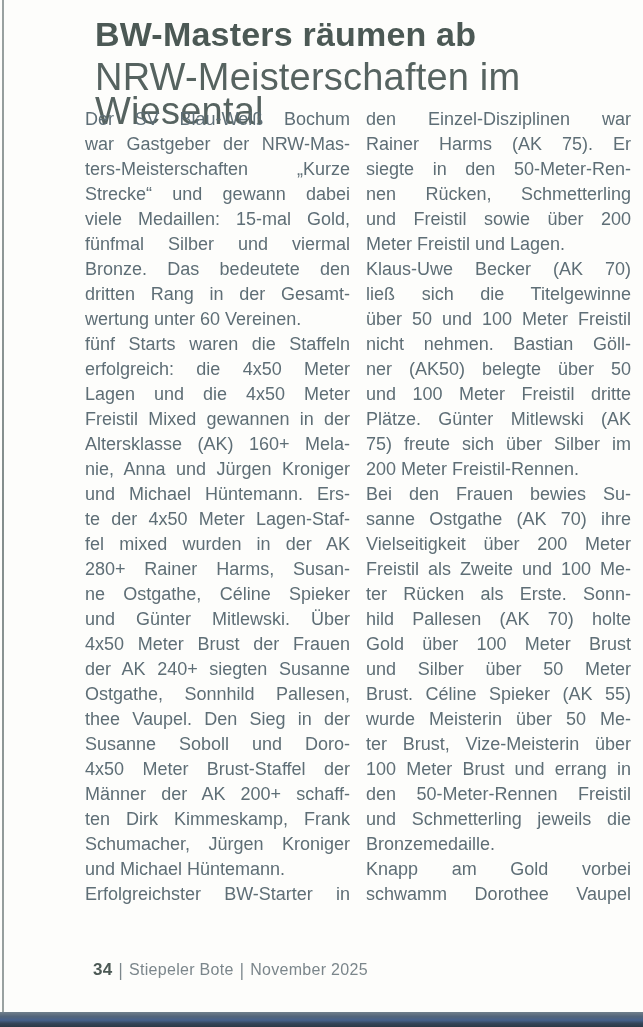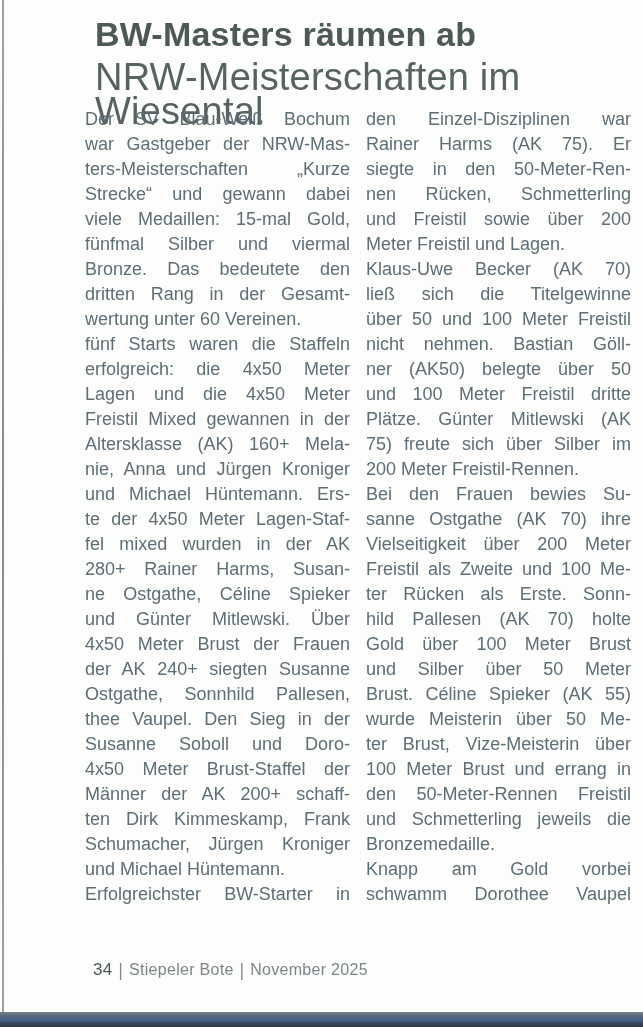--- a/index.html
+++ b/index.html
@@ -85,21 +85,21 @@
 
   .footer {
     position: absolute;
     left: 93px;
     top: 960px;
     font-size: 16px;
     color: var(--footer-text);
     letter-spacing: 0.3px;
   }
   .footer .pnum {
-    font-weight: normal;
+    font-weight: bold;
     font-size: 17px;
     color: var(--page-number);
   }
   .footer .sep {
     display: inline-block;
     margin: 0 6px;
     color: var(--footer-text);
     transform: scaleY(1.15);
   }
 

